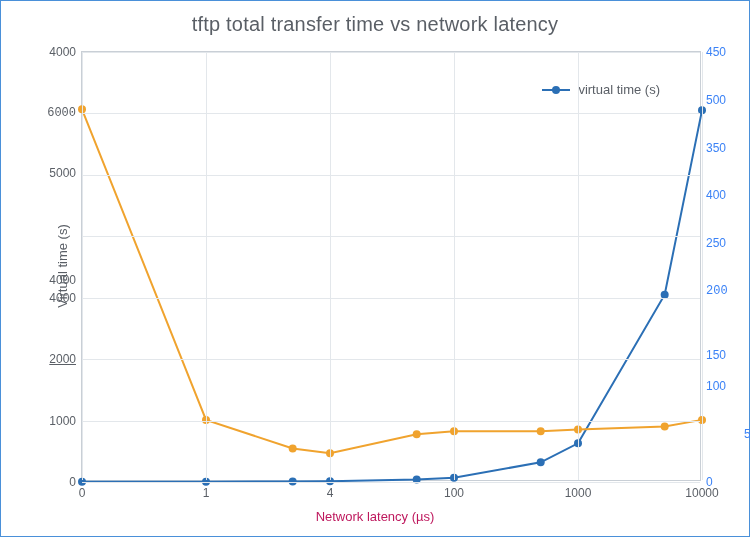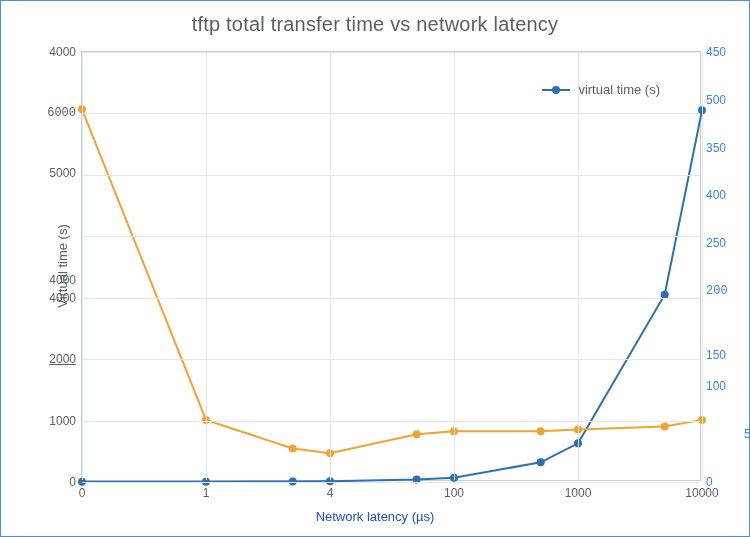--- a/index.html
+++ b/index.html
@@ -45,21 +45,21 @@
     height: 100%;
   }
   .tick-y  { position: absolute; right: 100%; padding-right: 6px; font-size: 12px; color: #5a5f66; transform: translateY(-50%); white-space: nowrap; }
   .tick-y2 { position: absolute; left: 100%;  padding-left: 6px;  font-size: 12px; color: #3b82f6; transform: translateY(-50%); white-space: nowrap; }
   .tick-x  { position: absolute; top: 100%;   padding-top: 6px;   font-size: 12px; color: #5a5f66; transform: translateX(-50%); white-space: nowrap; }
   .axis-label-x {
     position: absolute;
     left: 0; width: 100%;
     text-align: center;
     font-size: 13px;
-    color: #1d4ed8;
+    color: #be185d;
   }
   .axis-label-y {
     position: absolute;
     font-size: 13px;
     color: #5a5f66;
     transform: rotate(-90deg);
     transform-origin: center;
     white-space: nowrap;
   }
   svg.lines { position: absolute; left:0; top:0; overflow: visible; }

